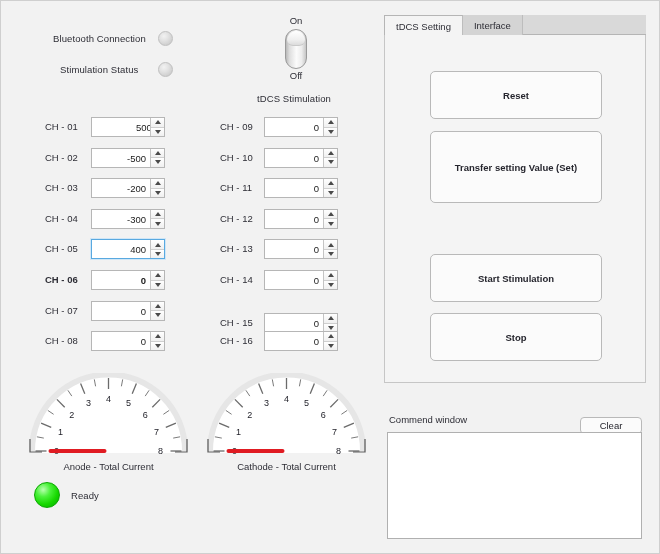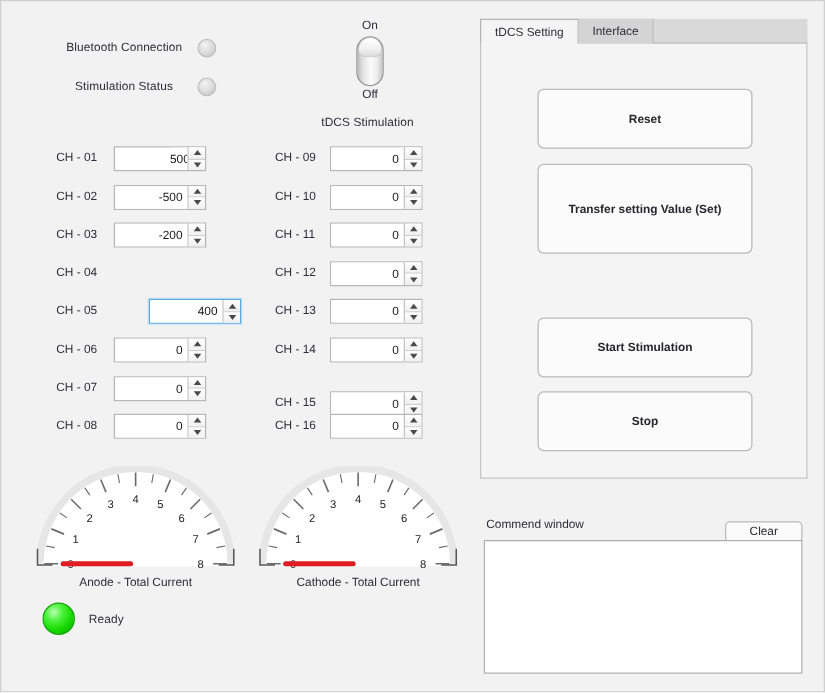--- a/index.html
+++ b/index.html
@@ -74,21 +74,20 @@
     position: absolute; top: 0;
     width: 74px; height: 20px;
     display: flex;
     background: #ffffff;
     border: 1px solid #b6b6b6;
   }
   .spin.focused {
     border: 1px solid #59a9e0;
     box-shadow: 0 0 0 1px #cfe6f7;
     background: #fdfdff;
-    margin-left: 28px;
   }
   .spin-val {
     flex: 1;
     text-align: right;
     font-size: 9.5px;
     color: #1a1a1a;
     padding: 4px 4px 0 0;
     background: #fff;
     overflow: hidden;
     white-space: nowrap;
@@ -274,36 +273,47 @@
               <div class="arrow-up"></div>
             </div>
             <div class="spin-btn dn">
               <div class="arrow-dn"></div>
             </div>
           </div>
         </div>
       </div>
       <div class="ch-row" style="left: 44px; top: 207.8px; width: 124px;">
         <div class="ch-name">CH - 04</div>
+        <div class="spin" style="left: 46px;">
+          <div class="spin-val">-300</div>
+          <div class="spin-btns">
+            <div class="spin-btn up">
+              <div class="arrow-up"></div>
+            </div>
+            <div class="spin-btn dn">
+              <div class="arrow-dn"></div>
+            </div>
+          </div>
+        </div>
       </div>
       <div class="ch-row" style="left: 44px; top: 238.4px; width: 124px;">
         <div class="ch-name">CH - 05</div>
         <div class="spin focused" style="left: 46px;">
           <div class="spin-val">400</div>
           <div class="spin-btns">
             <div class="spin-btn up">
               <div class="arrow-up"></div>
             </div>
             <div class="spin-btn dn">
               <div class="arrow-dn"></div>
             </div>
           </div>
         </div>
       </div>
-      <div class="ch-row" style="left: 44px; top: 269px; width: 124px;">
+      <div class="ch-row" style="left: 44px; top: 269px; width: 124px; font-weight: bold;">
         <div class="ch-name">CH - 06</div>
         <div class="spin" style="left: 46px;">
           <div class="spin-val">0</div>
           <div class="spin-btns">
             <div class="spin-btn up">
               <div class="arrow-up"></div>
             </div>
             <div class="spin-btn dn">
               <div class="arrow-dn"></div>
             </div>

